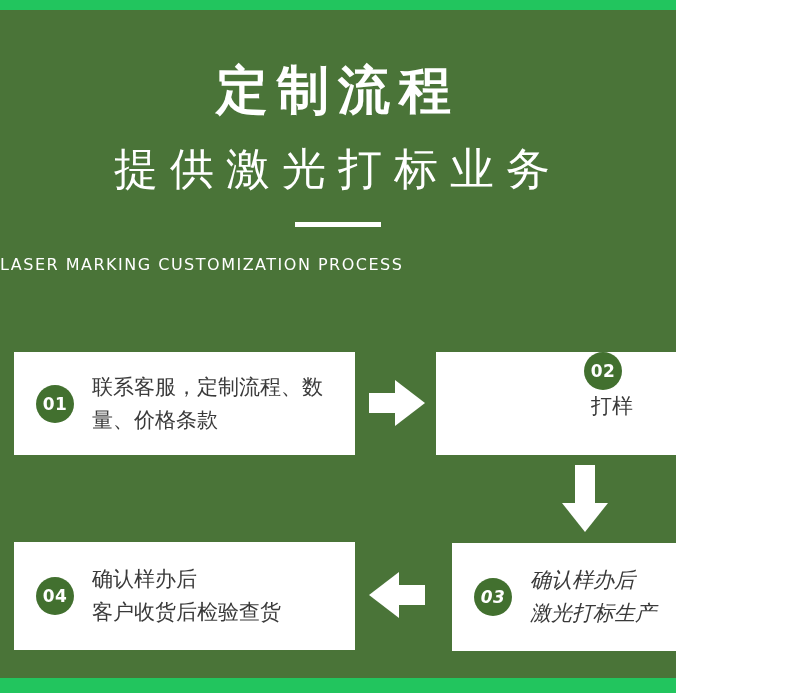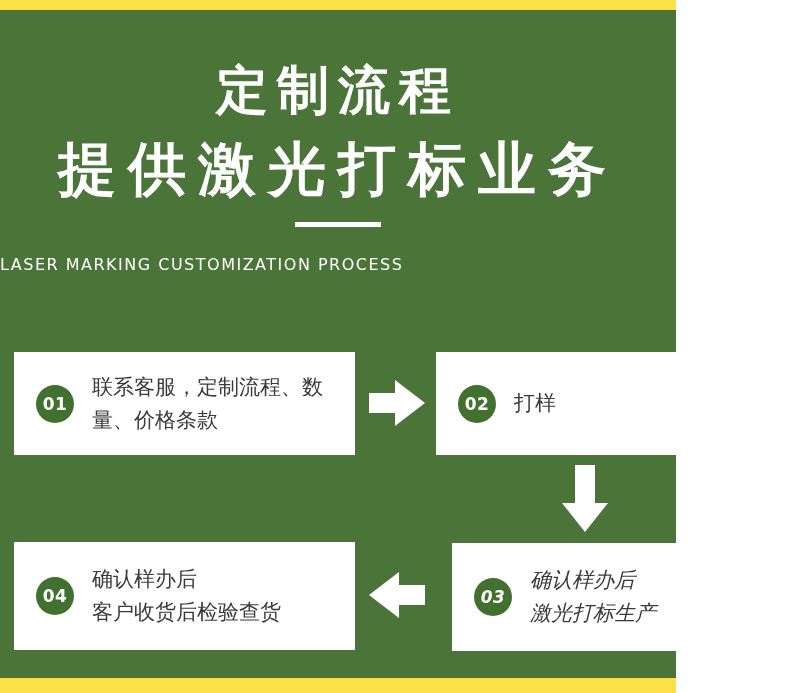--- a/index.html
+++ b/index.html
@@ -1,45 +1,45 @@
 <!DOCTYPE html>
 <html><head>
 <meta charset="utf-8">
 <style>
   * { margin:0; padding:0; box-sizing:border-box; }
   body { background:#ffffff; font-family:"DejaVu Sans","Liberation Sans",sans-serif; }
   .page {
-    position:relative; width:676px; height:693px; background:#fde047; overflow:hidden;
+    position:relative; width:676px; height:693px; background:#22c55e; overflow:hidden;
   }
   .green-panel {
     position:absolute; left:0; right:0; top:10px; bottom:15px;
     background:#4a7438;
   }
   .title {
     margin-top:50px; text-align:center; color:#ffffff;
     font-size:52px; line-height:60px; font-weight:bold; letter-spacing:9px;
   }
   .subtitle {
     margin-top:22px; text-align:center; color:#ffffff;
-    font-size:58px; line-height:54px; font-weight:bold; letter-spacing:12px;
+    font-size:44px; line-height:54px; font-weight:normal; letter-spacing:12px;
   }
   .divider {
     width:86px; height:5px; background:#ffffff; margin:26px auto 0;
   }
   .caption {
     margin-top:28px; text-align:left; color:#ffffff;
     font-size:16px; line-height:19px; font-weight:500; letter-spacing:1.5px;
   }
   .box {
     position:absolute; background:#ffffff;
     display:flex; align-items:center;
     padding-left:22px; padding-right:10px;
   }
   .box1 { left:14px;  top:342px; width:341px; height:103px; }
-  .box2 { left:436px; top:342px; width:340px; height:103px; }
+  .box2 { left:436px; top:342px; width:340px; height:103px;flex-direction:column; }
   .box3 { left:452px; top:533px; width:340px; height:108px;font-style:italic; }
   .box4 { left:14px;  top:532px; width:341px; height:108px; }
   .badge {
     flex:0 0 auto; width:38px; height:38px; border-radius:50%;
     background:#42702f; color:#ffffff; font-weight:bold; font-size:17px;
     display:flex; align-items:center; justify-content:center;
     margin-right:18px; letter-spacing:0.5px;text-align:center;
   }
   .step-text {
     color:#3a3a3a; font-size:21px; line-height:33px;

